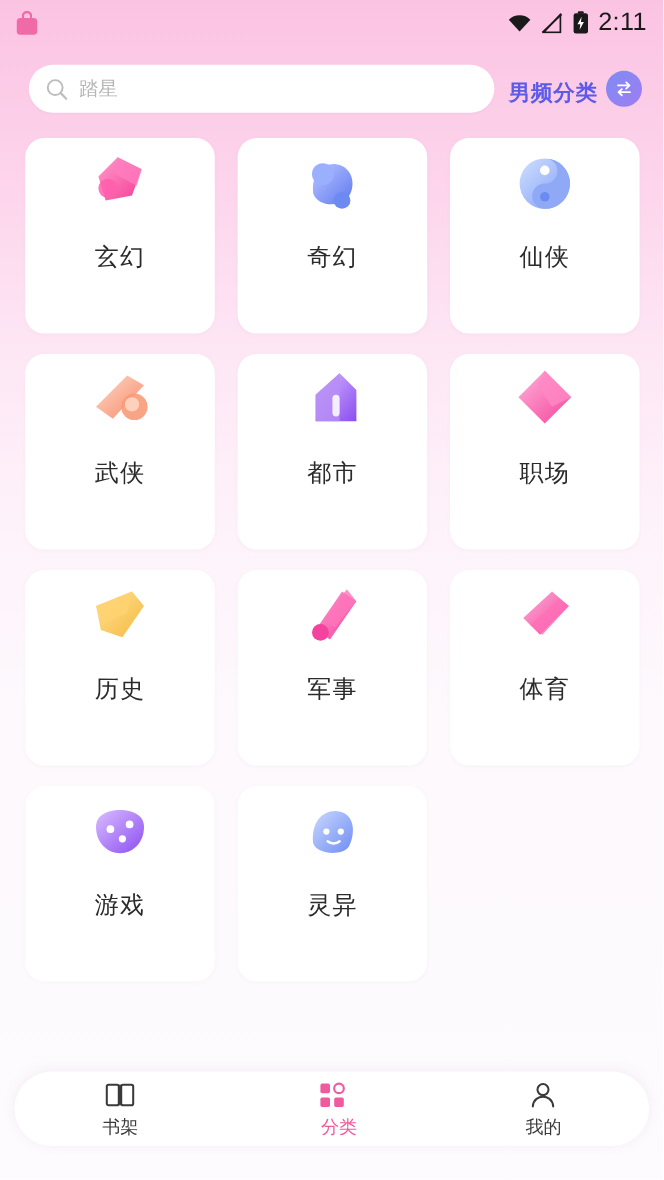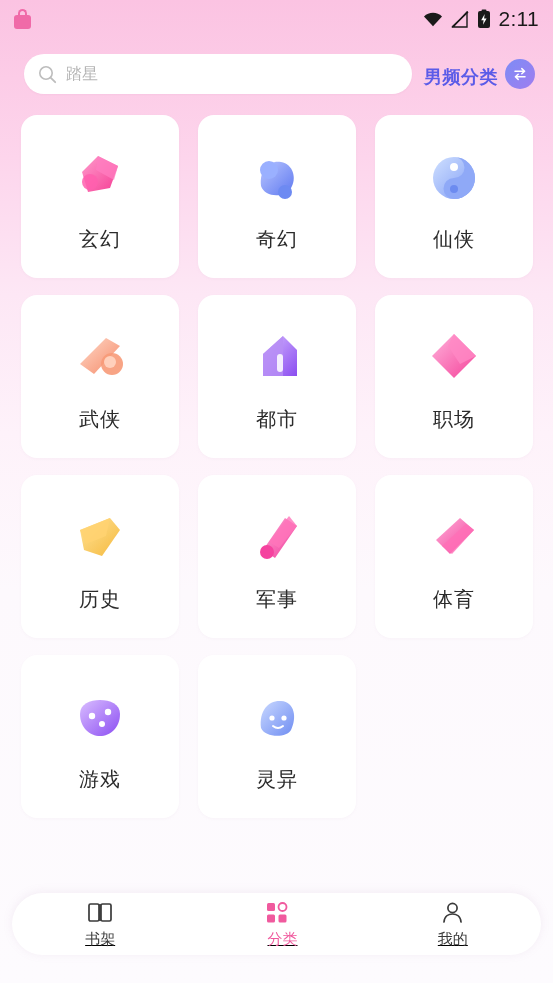--- a/index.html
+++ b/index.html
@@ -124,21 +124,21 @@
     padding: 9px 20px 0 21px;
     box-sizing: border-box;
   }
   .cat-card {
     background: #ffffff;
     border-radius: 16px;
     height: 163px;
     display: flex;
     flex-direction: column;
     align-items: center;
-    justify-content: center;
+    justify-content: flex-start;
     box-shadow: 0 1px 3px rgba(190,150,180,0.07);
   }
   .cat-art {
     width: 76px;
     height: 76px;
     margin-bottom: 10px;
   }
   .cat-name {
     font-size: 20px;
     color: #2b2b2b;
@@ -157,21 +157,20 @@
     align-items: center;
     box-shadow: 0 -1px 10px rgba(180,140,175,0.13);
   }
   .navitem {
     flex: 1;
     display: flex;
     flex-direction: column;
     align-items: center;
     justify-content: center;
     gap: 5px;
-    text-decoration: underline;
   }
   .navicon { height: 25px; display: flex; align-items: center; justify-content:center;}
   .navlabel {
     font-size: 15px;
     color: #3a3a3a;
   }
   .navitem.active .navlabel { color: #f05a9e; margin-left: 12px; }
 </style>
 </head>
 <body>

